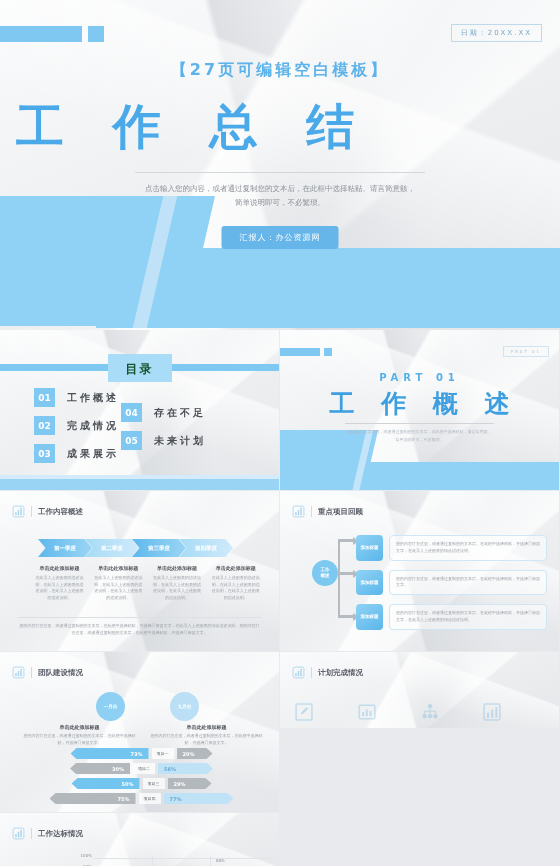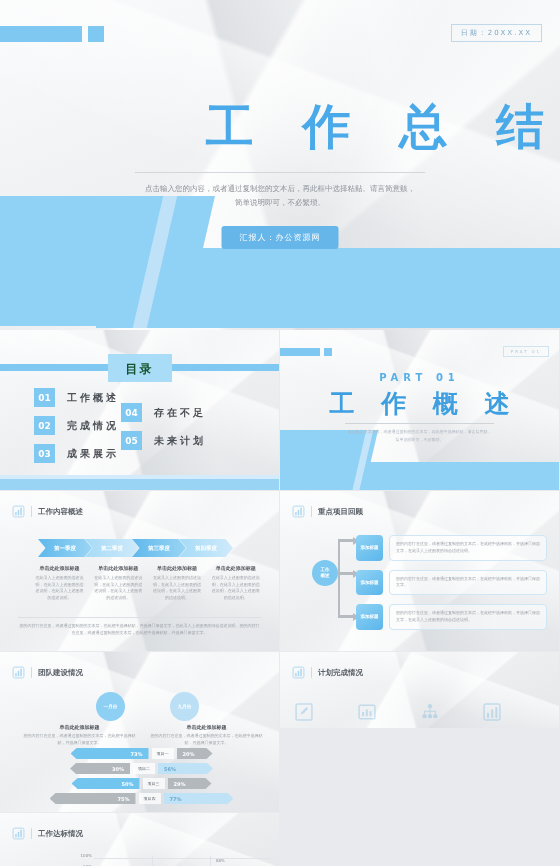--- a/index.html
+++ b/index.html
@@ -41,21 +41,21 @@
   .date-box {
     position: absolute; right: 18px; top: 24px;
     border: 1px solid #bfd9ea; padding: 3px 9px;
     color: #7aa8c6; font-size: 7px; letter-spacing: 2px;
   }
   .t-brackets {
     position: absolute; top: 60px; left: 0; right: 0; text-align: center;
     color: #5cb3ea; font-size: 16px; letter-spacing: 3px; font-weight: bold;
   }
   .t-main {
-    position: absolute; top: 95px; left: 0; right: 0; text-align: right;
+    position: absolute; top: 95px; left: 0; right: 0; text-align: left;
     color: #4aa9e8; font-size: 48px; letter-spacing: 16px;
     font-weight: bold; text-indent: 16px;
   }
   .t-rule {
     position: absolute; top: 172px; left: 135px; right: 135px;
     height: 1px; background: #d3d7dc;
   }
   .t-sub {
     position: absolute; top: 182px; left: 120px; right: 120px;
     text-align: center; color: #8d9299; font-size: 7.5px; line-height: 1.9;
@@ -260,24 +260,25 @@
 <div class="deck">
 
   <div class="slide full" id="title-slide">
     <div class="poly"></div>
     <div class="blue-shape-a"></div>
     <div class="blue-shape-b"></div>
     <div class="blue-shape-c"></div>
     <div class="tag-bar"></div>
     <div class="tag-sq"></div>
     <div class="date-box">日期：20XX.XX</div>
+    <div class="t-brackets">【27页可编辑空白模板】</div>
     <div class="t-main">工 作 总 结</div>
     <div class="t-rule"></div>
     <div class="t-sub">
-      <div>点击输入您的内容，或者通过复制您的文本后，再此框中选择粘贴。请言简意赅，</div>
+      <div>点击输入您的内容，或者通过复制您的文本后，在此框中选择粘贴。请言简意赅，</div>
       <div>简单说明即可，不必繁琐。</div>
     </div>
     <button class="t-btn">汇报人：办公资源网</button>
   </div>
 
   <div class="slide half">
     <div class="poly"></div>
     <div class="toc-line"></div>
     <div class="toc-title-box">
       <span>目录</span>

